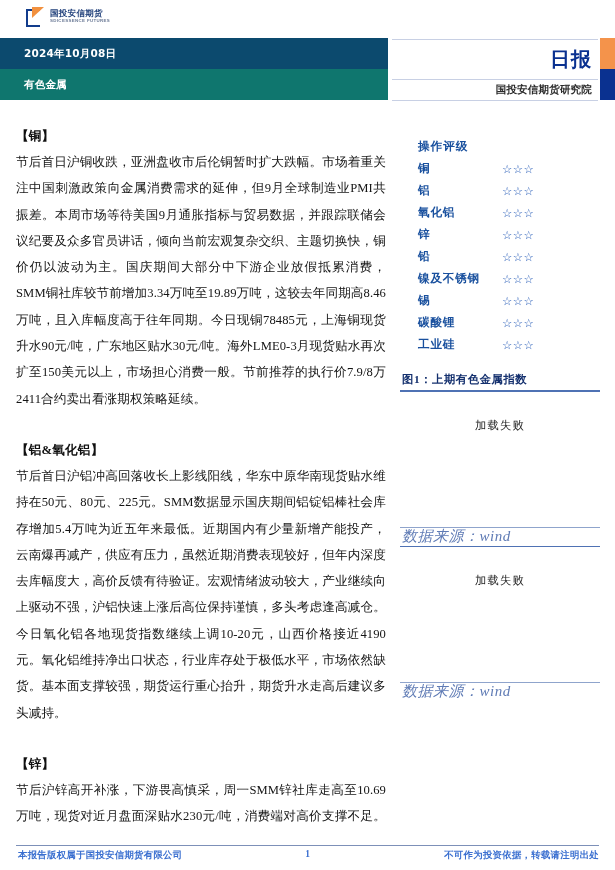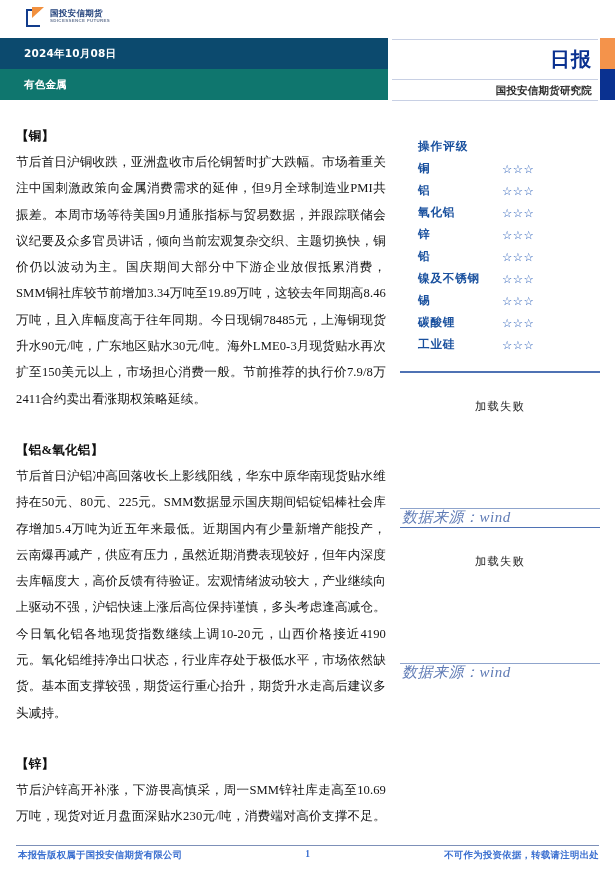--- a/index.html
+++ b/index.html
@@ -132,21 +132,21 @@
     font-family: "DejaVu Sans", sans-serif;
     font-size: 20px;
     font-weight: bold;
     color: #0a3190;
     line-height: 33px;
     letter-spacing: 1px;
   }
   .hdr-sub {
     position: absolute;
     right: 6px; top: 42px;
-    font-family: Liberation Sans, sans-serif;
+    font-family: Liberation Serif, serif;
     font-size: 10.5px;
     font-weight: bold;
     color: #2a2a2a;
     line-height: 18px;
     letter-spacing: .2px;
     padding-left: 16px;
   }
 
   
   .col-left {
@@ -407,20 +407,21 @@
     </div>
     <div class="rating-row">
       <span class="rating-name">工业硅</span>
       <span class="rating-stars">☆☆☆</span>
     </div>
   </div>
 
   <div style="height:14px"></div>
 
   <div class="fig">
+    <div class="fig-cap">图1：上期有色金属指数</div>
     <div class="fig-rule-thick"></div>
     <div class="fig-box">
       <div class="fig-fail">加载失败</div>
     </div>
     <div class="fig-rule-thin"></div>
     <div class="fig-src">数据来源：wind</div>
   </div>
 
   <div class="fig">
     <div class="fig-rule-thick"></div>

